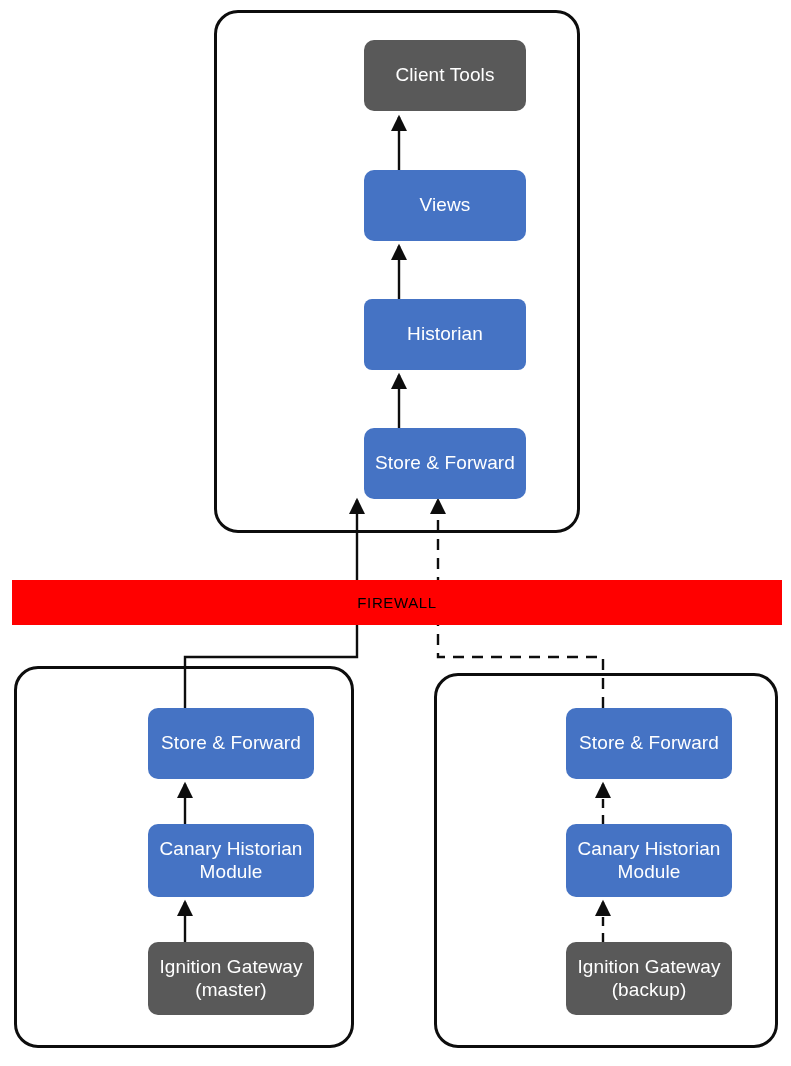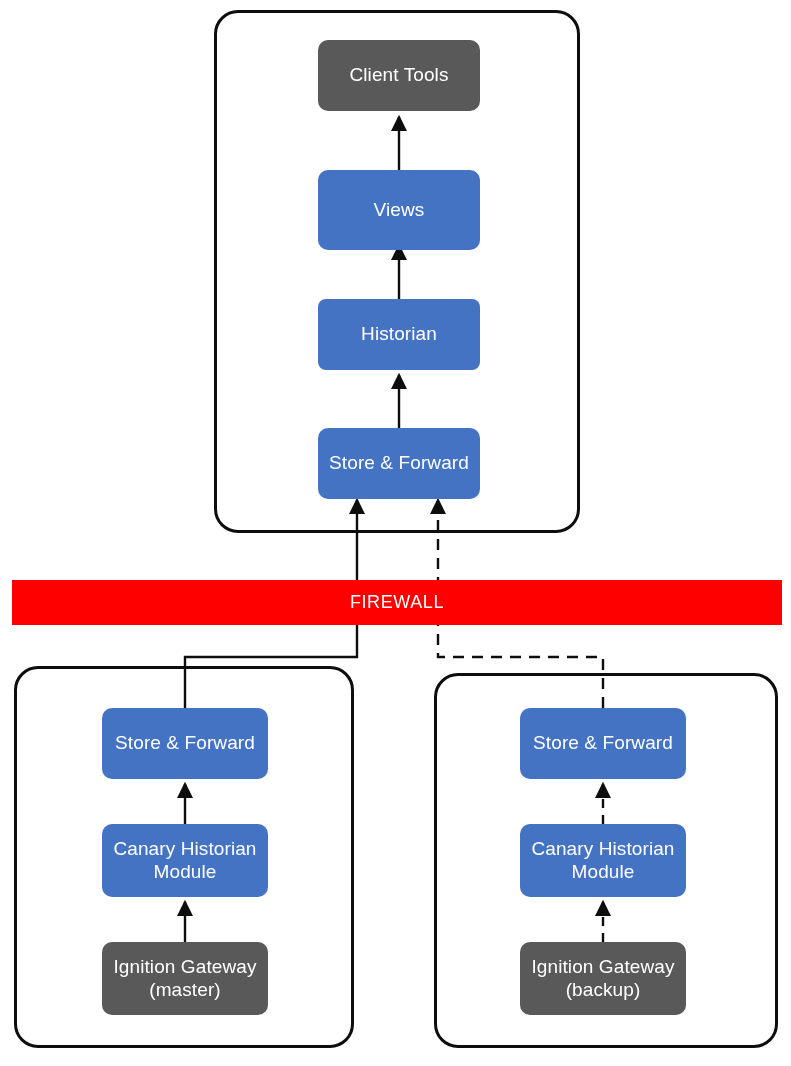--- a/index.html
+++ b/index.html
@@ -32,33 +32,34 @@
     display: flex;
     align-items: center;
     justify-content: center;
     text-align: center;
     color: #ffffff;
     font-size: 19px;
     line-height: 1.18;
     letter-spacing: .1px;
     padding: 2px 6px;
     z-index: 5;
+    margin-left: 46px;
   }
   .node.blue  { background: #4573c4; }
   .node.gray  { background: #595959; }
   .node span { display: block; width: 100%; white-space: pre-line; }
 
   .firewall {
     position: absolute;
     box-sizing: border-box;
     display: flex;
     align-items: center;
     justify-content: center;
-    color: #ffffff;
-    font-size: 18px;
+    color: #000000;
+    font-size: 15px;
     letter-spacing: .6px;
     z-index: 9;
   }
   #edges {
     position: absolute;
     left: 0; top: 0;
     width: 791px;
     height: 1066px;
     z-index: 2;
     pointer-events: none;
@@ -100,21 +101,21 @@
   <div class="zone" style="left:434px; top:673px; width:344px; height:375px;"></div>
 
   <div class="firewall" style="left:12px; top:580px; width:770px; height:45px; background:#FF0000;">
     <span>FIREWALL</span>
   </div>
 
   <div class="node gray" style="left:318px; top:40px; width:162px; height:71px;">
     <span>Client Tools</span>
   </div>
 
-  <div class="node blue" style="left:318px; top:170px; width:162px; height:80px;">
+  <div class="node blue" style="left:318px; top:170px; width:162px; height:71px;">
     <span>Views</span>
   </div>
 
   <div class="node blue" style="left:318px; top:299px; width:162px; height:71px;border-radius:8px;">
     <span>Historian</span>
   </div>
 
   <div class="node blue" style="left:318px; top:428px; width:162px; height:71px;">
     <span>Store &amp; Forward</span>
   </div>

